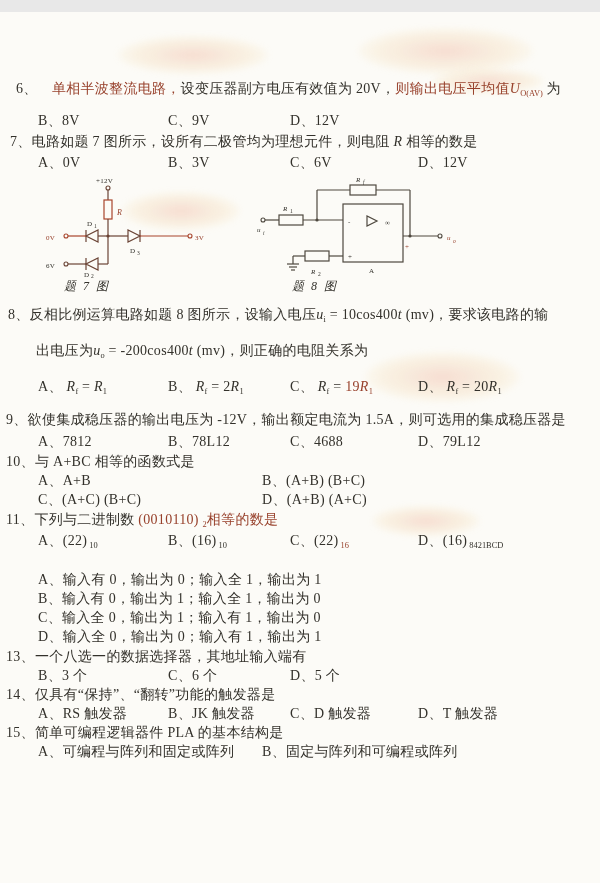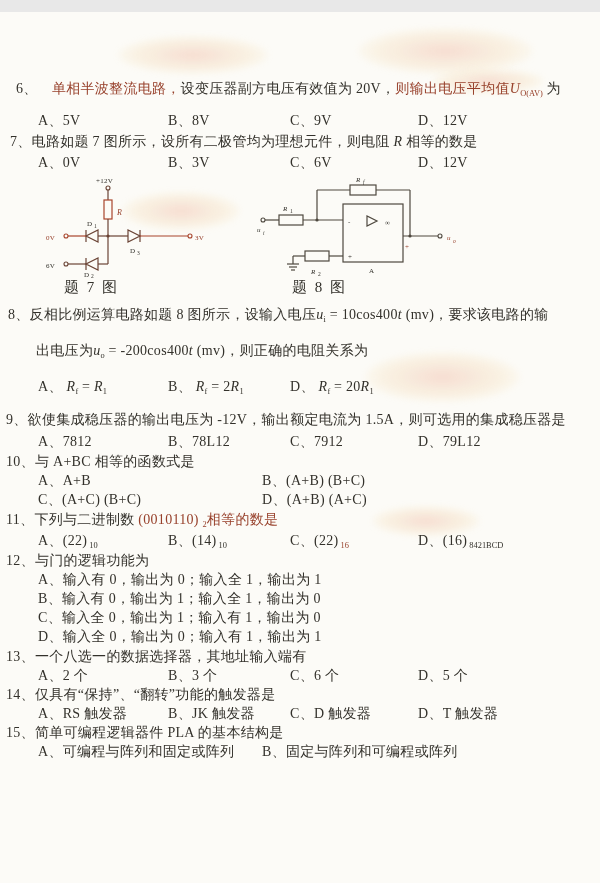--- a/index.html
+++ b/index.html
@@ -15,21 +15,21 @@
     background:var(--paper);overflow:hidden;
     font-family:"Liberation Serif","DejaVu Serif",serif;
     font-size:14px;color:var(--ink);letter-spacing:.3px;
   }
   .line{position:absolute;white-space:nowrap;line-height:17px;}
   .row4{position:absolute;left:38px;width:548px;display:grid;grid-template-columns:130px 122px 128px 1fr;white-space:nowrap;line-height:17px;}
   .row2{position:absolute;left:38px;width:548px;display:grid;grid-template-columns:224px 1fr;white-space:nowrap;line-height:17px;}
   .sub{font-size:.6em;vertical-align:-.35em;letter-spacing:0;}
   .it{font-style:italic;}
   .red{color:var(--red);}
-  .caption{position:absolute;font-size:15px;letter-spacing:2px;}
+  .caption{position:absolute;font-size:12px;letter-spacing:2px;font-style:italic;}
   
   .wm{position:absolute;pointer-events:none;filter:blur(3px);border-radius:50%;
       background:radial-gradient(ellipse at center, rgba(232,152,122,.30) 0%, rgba(242,205,140,.18) 55%, rgba(255,255,255,0) 78%);}
   
   svg.fig{position:absolute;overflow:visible;}
   svg.fig line, svg.fig polyline{stroke:var(--wire7);stroke-width:1.2;fill:none;}
   svg.fig rect.res{fill:none;stroke:var(--wire7);stroke-width:1.2;}
   svg.fig polygon{fill:none;stroke:var(--wire7);stroke-width:1.2;}
   svg.fig circle.term{fill:none;stroke:var(--wire7);stroke-width:1.1;}
   svg.fig circle.dot{fill:var(--wire7);stroke:none;}
@@ -49,21 +49,20 @@
 
   <div class="wm" style="left:118px;top:24px;width:150px;height:38px"></div>
   <div class="wm" style="left:358px;top:16px;width:175px;height:46px"></div>
   <div class="wm" style="left:432px;top:57px;width:112px;height:24px"></div>
   <div class="wm" style="left:122px;top:180px;width:118px;height:38px"></div>
   <div class="wm" style="left:365px;top:340px;width:155px;height:50px"></div>
   <div class="wm" style="left:372px;top:494px;width:108px;height:30px"></div>
 
   <div class="line" style="left:16px;top:68px"><span>6、　</span><span class="red">单相半波整流电路，</span><span>设变压器副方电压有效值为 20V，</span><span class="red">则输出电压平均值</span><span class="it red">U</span><span class="sub red">O(AV)</span><span> 为</span></div>
   <div class="row4" style="top:100px">
-    <span><span>A、5V</span></span>
     <span><span>B、8V</span></span>
     <span><span>C、9V</span></span>
     <span><span>D、12V</span></span>
   </div>
 
   <div class="line" style="left:10px;top:121px"><span>7、电路如题 7 图所示，设所有二极管均为理想元件，则电阻 </span><span class="it">R</span><span> 相等的数是</span></div>
   <div class="row4" style="top:142px">
     <span><span>A、0V</span></span>
     <span><span>B、3V</span></span>
     <span><span>C、6V</span></span>
@@ -154,58 +153,57 @@
     <text x="56" y="100" class="sm it">R</text>
     <text x="63" y="102" class="xs">2</text>
   </svg>
   <div class="caption" style="left:292px;top:266px">题 8 图</div>
 
   <div class="line" style="left:8px;top:294px"><span>8、反相比例运算电路如题 8 图所示，设输入电压</span><span class="it">u</span><span class="sub">i</span><span> = 10cos400</span><span class="it">t</span><span> (mv)，要求该电路的输</span></div>
   <div class="line" style="left:36px;top:330px"><span>出电压为</span><span class="it">u</span><span class="sub">o</span><span> = -200cos400</span><span class="it">t</span><span> (mv)，则正确的电阻关系为</span></div>
   <div class="row4" style="top:366px">
     <span><span>A、 </span><span class="it">R</span><span class="sub">f</span><span> = </span><span class="it">R</span><span class="sub">1</span></span>
     <span><span>B、 </span><span class="it">R</span><span class="sub">f</span><span> = 2</span><span class="it">R</span><span class="sub">1</span></span>
+    <span><span>C、 </span><span class="it">R</span><span class="sub">f</span><span> = </span><span class="red">19</span><span class="it red">R</span><span class="sub red">1</span></span>
     <span><span>D、 </span><span class="it">R</span><span class="sub">f</span><span> = 20</span><span class="it">R</span><span class="sub">1</span></span>
   </div>
 
   <div class="line" style="left:6px;top:399px"><span>9、欲使集成稳压器的输出电压为 -12V，输出额定电流为 1.5A，则可选用的集成稳压器是</span></div>
   <div class="row4" style="top:421px">
     <span><span>A、7812</span></span>
     <span><span>B、78L12</span></span>
-    <span><span>C、7912</span></span>
+    <span><span>C、4688</span></span>
     <span><span>D、79L12</span></span>
   </div>
 
   <div class="line" style="left:6px;top:441px"><span>10、与 A+BC 相等的函数式是</span></div>
   <div class="row2" style="top:479px">
     <span><span>C、(A+C) (B+C)</span></span>
     <span><span>D、(A+B) (A+C)</span></span>
   </div>
   <div class="row2" style="top:460px">
     <span><span>A、A+B</span></span>
     <span><span>B、(A+B) (B+C)</span></span>
   </div>
 
   <div class="line" style="left:6px;top:499px"><span>11、下列与二进制数</span><span class="red"> (0010110) </span><span class="sub red">2</span><span class="red">相等的数是</span></div>
   <div class="row4" style="top:520px">
     <span><span>A、(22)</span><span class="sub"> 10</span></span>
-    <span><span>B、(14)</span><span class="sub"> 10</span></span>
+    <span><span>B、(16)</span><span class="sub"> 10</span></span>
     <span><span>C、(22)</span><span class="sub red"> 16</span></span>
     <span><span>D、(16)</span><span class="sub"> 8421BCD</span></span>
   </div>
 
-  <div class="line" style="left:6px;top:540px"><span>12、与门的逻辑功能为</span></div>
   <div class="line" style="left:38px;top:559px"><span>A、输入有 0，输出为 0；输入全 1，输出为 1</span></div>
   <div class="line" style="left:38px;top:578px"><span>B、输入有 0，输出为 1；输入全 1，输出为 0</span></div>
   <div class="line" style="left:38px;top:597px"><span>C、输入全 0，输出为 1；输入有 1，输出为 0</span></div>
   <div class="line" style="left:38px;top:616px"><span>D、输入全 0，输出为 0；输入有 1，输出为 1</span></div>
 
   <div class="line" style="left:6px;top:636px"><span>13、一个八选一的数据选择器，其地址输入端有</span></div>
   <div class="row4" style="top:655px">
-    <span><span>A、2 个</span></span>
     <span><span>B、3 个</span></span>
     <span><span>C、6 个</span></span>
     <span><span>D、5 个</span></span>
   </div>
 
   <div class="line" style="left:6px;top:674px"><span>14、仅具有“保持”、“翻转”功能的触发器是</span></div>
   <div class="row4" style="top:693px">
     <span><span>A、RS 触发器</span></span>
     <span><span>B、JK 触发器</span></span>
     <span><span>C、D 触发器</span></span>

